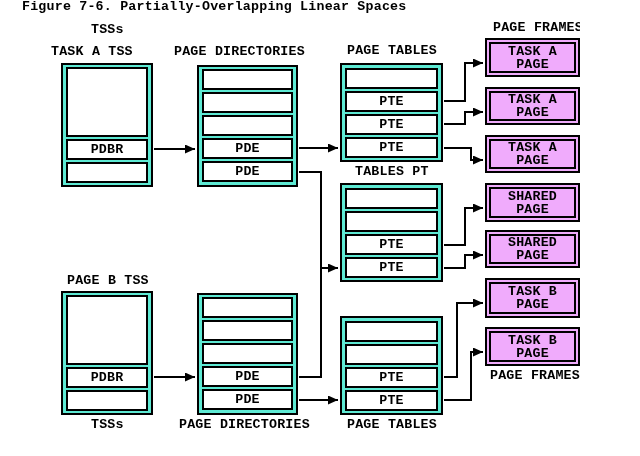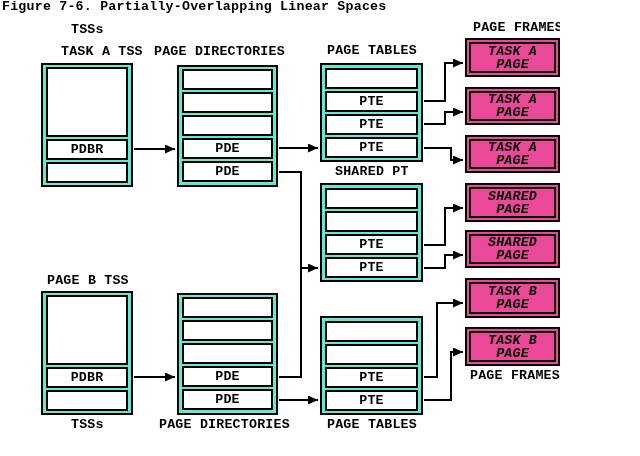--- a/index.html
+++ b/index.html
@@ -1,59 +1,59 @@
 <!DOCTYPE html>
 <html><head>
 <meta charset="utf-8">
 <style>
   html,body{margin:0;padding:0;background:#ffffff;}
   .canvas{
     position:relative;width:560px;height:456px;background:#ffffff;
     font-family:"Liberation Mono","DejaVu Sans Mono",monospace;
-    font-weight:bold;color:#000;overflow:hidden;
+    font-weight:bold;color:#000;overflow:hidden;margin-left:20px;
   }
   .title{
     position:absolute;left:2px;top:0;font-size:13.3px;line-height:14px;
     white-space:pre;letter-spacing:0.2px;
   }
   .lbl{
     position:absolute;font-size:13.3px;line-height:13px;white-space:pre;
     letter-spacing:0.2px;
   }
   .box{
     position:absolute;border:2px solid #000;box-sizing:border-box;background:#5eead4;
   }
   .cell{
     position:absolute;border:2px solid #000;box-sizing:border-box;background:#fff;
     display:flex;align-items:center;justify-content:center;
     font-size:13.3px;letter-spacing:0.2px;
   }
   .frame{
-    position:absolute;border:2px solid #000;box-sizing:border-box;background:#ec4899;font-style:italic;
+    position:absolute;border:2px solid #000;box-sizing:border-box;background:#f0abfc;
   }
   .frame-inner{
     position:absolute;left:2px;right:2px;top:2px;bottom:2px;
     border:2px solid #000;box-sizing:border-box;
     display:flex;flex-direction:column;align-items:center;justify-content:center;
     text-align:center;font-size:13.3px;line-height:13px;letter-spacing:0.2px;
   }
   .arrows{position:absolute;left:0;top:0;pointer-events:none;}
 </style>
 </head>
 <body>
 
 <div class="canvas">
 
   <div class="title">Figure 7-6. Partially-Overlapping Linear Spaces</div>
   <div class="lbl" style="left:71px;top:23px;">TSSs</div>
-  <div class="lbl" style="left:61px;top:45px;">TASK A TSS</div>
+  <div class="lbl" style="left:31px;top:45px;">TASK A TSS</div>
   <div class="lbl" style="left:154px;top:45px;">PAGE DIRECTORIES</div>
   <div class="lbl" style="left:327px;top:44px;">PAGE TABLES</div>
   <div class="lbl" style="left:473px;top:21px;">PAGE FRAMES</div>
-  <div class="lbl" style="left:335px;top:165px;">SHARED PT</div>
+  <div class="lbl" style="left:335px;top:165px;">TABLES PT</div>
   <div class="lbl" style="left:47px;top:274px;">PAGE B TSS</div>
   <div class="lbl" style="left:71px;top:418px;">TSSs</div>
   <div class="lbl" style="left:159px;top:418px;">PAGE DIRECTORIES</div>
   <div class="lbl" style="left:327px;top:418px;">PAGE TABLES</div>
   <div class="lbl" style="left:470px;top:369px;">PAGE FRAMES</div>
 
   <div class="box" style="left:41px;top:63px;width:92px;height:124px;">
     <div class="cell" style="left:3px;top:2px;width:82px;height:70px;"></div>
     <div class="cell" style="left:3px;top:74px;width:82px;height:21px;">PDBR</div>
     <div class="cell" style="left:3px;top:97px;width:82px;height:21px;"></div>

